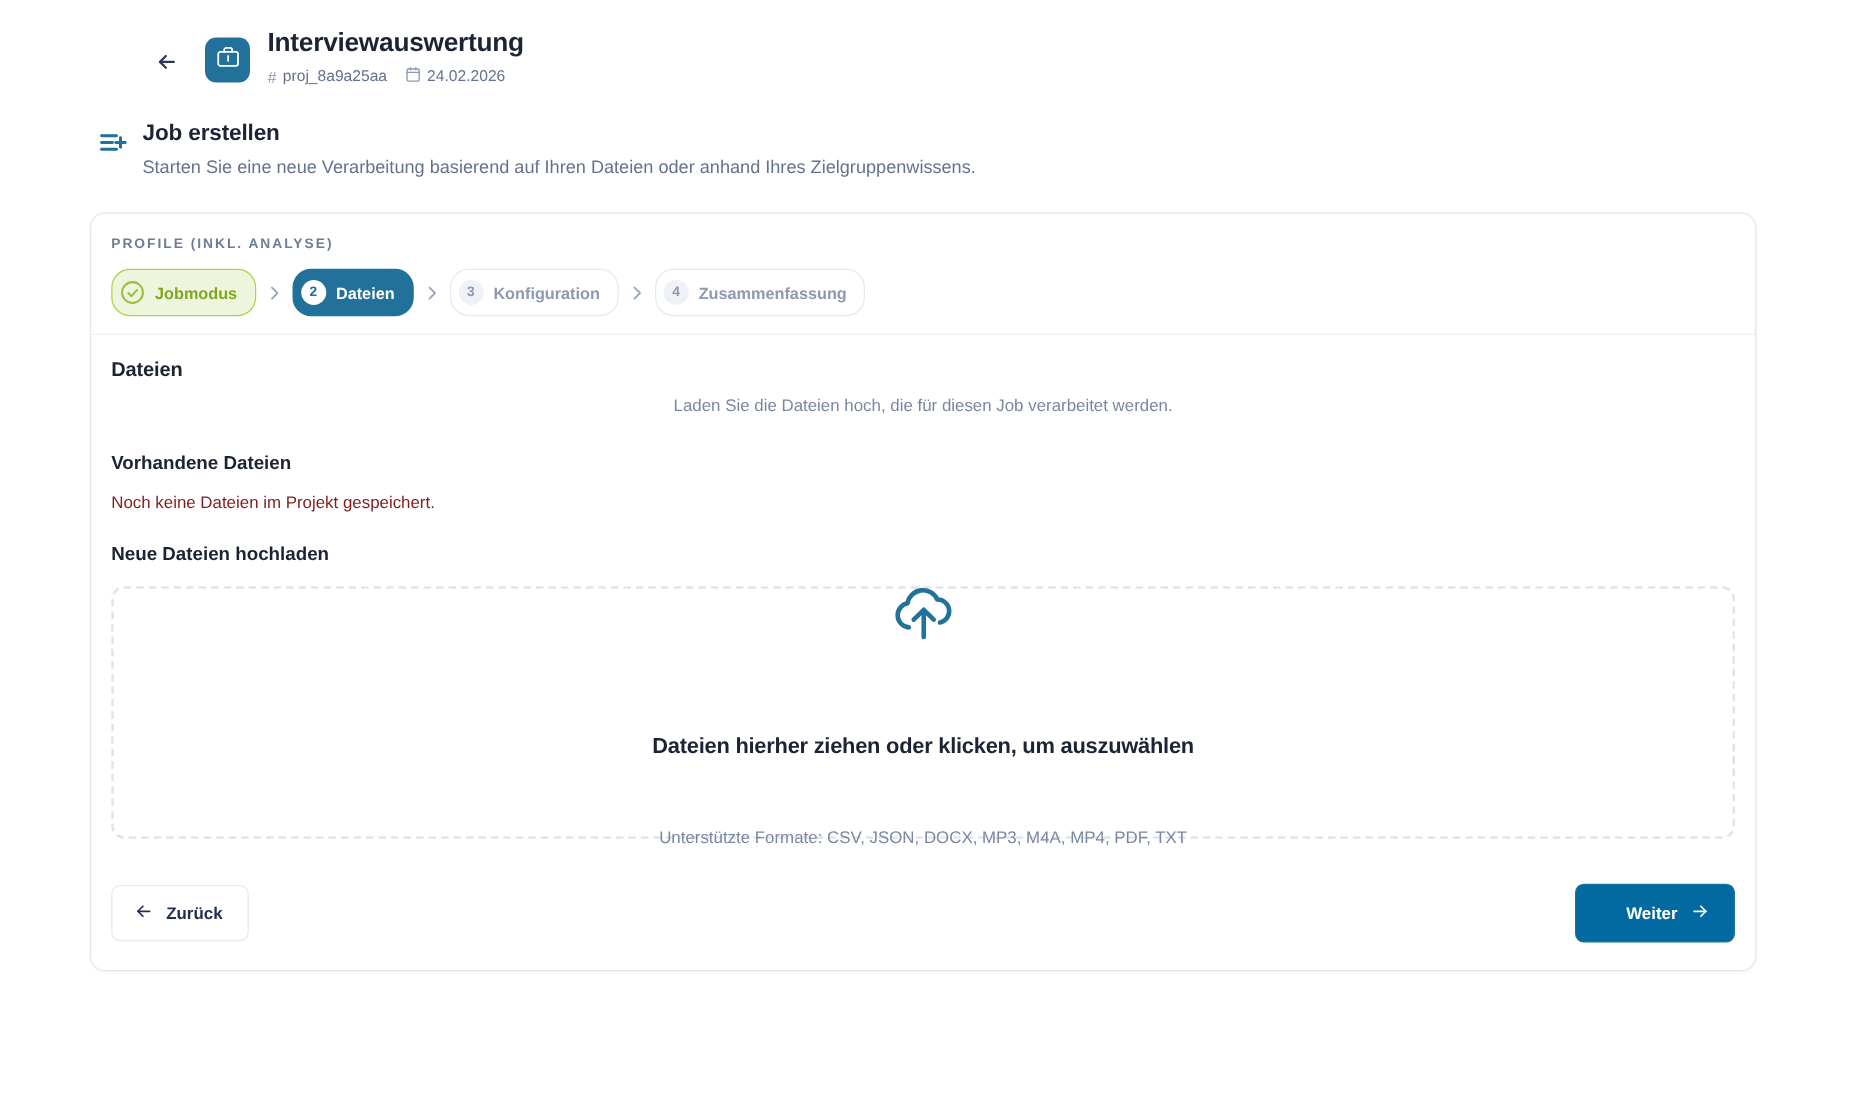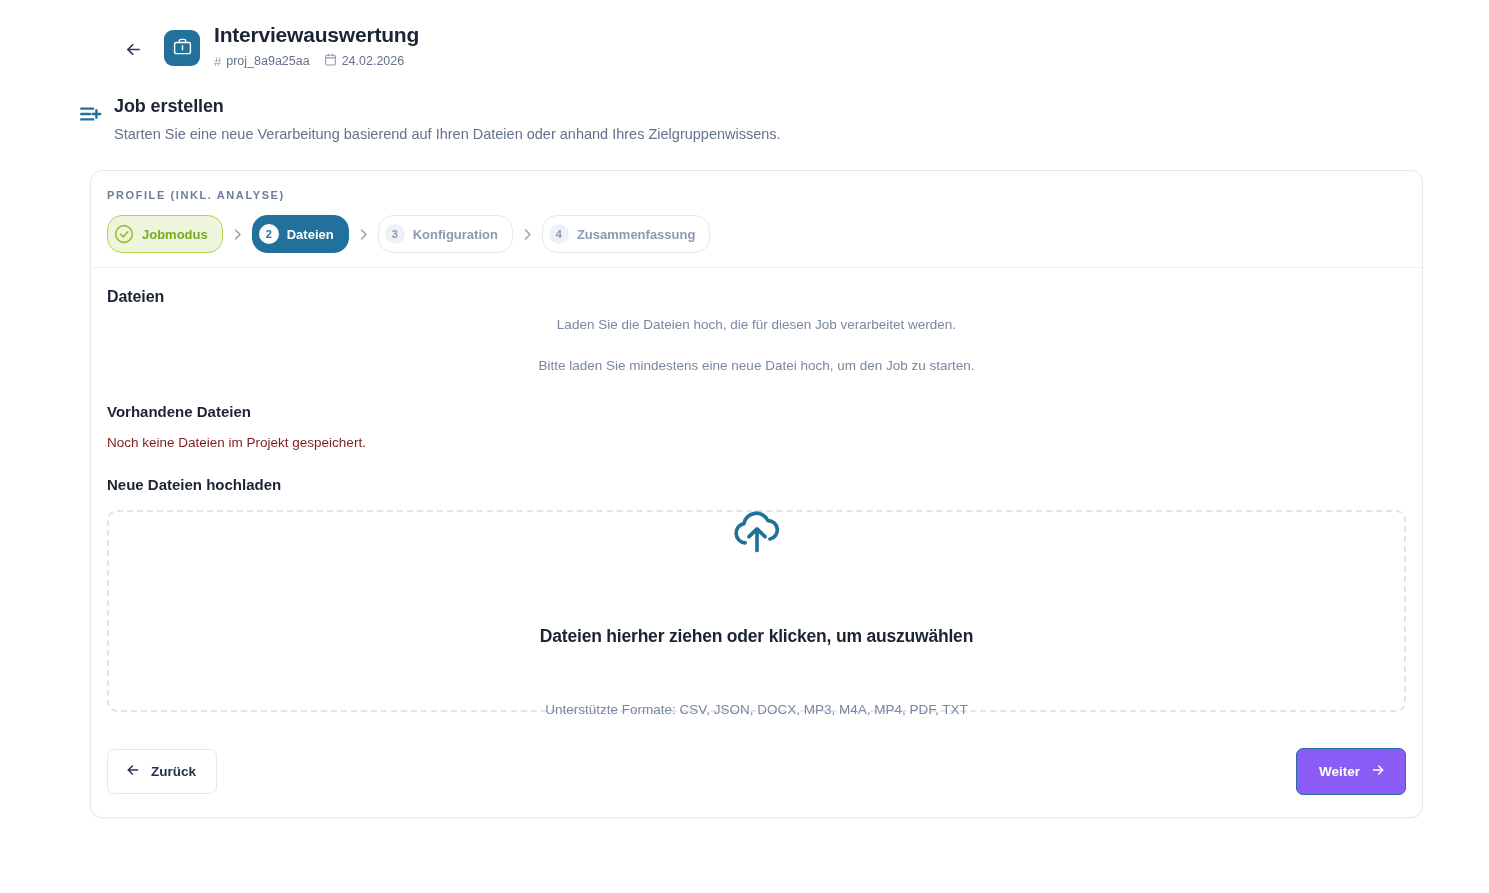--- a/index.html
+++ b/index.html
@@ -41,21 +41,21 @@
   .section-icon { width: 26px; height: 26px; margin-top: 6px; flex: 0 0 auto; }
   .section-text { margin-left: 10px; }
   .section-title {
     font-size: 18px; font-weight: 700; color: #1c2434; letter-spacing: -0.1px;
     line-height: 22px;
   }
   .section-sub { font-size: 14.5px; color: #65728c; margin-top: 7px; line-height: 20px; }
 
   
   .card {
-    position: absolute; left: 90px; top: 170px; width: 1333px;
+    position: absolute; left: 72px; top: 170px; width: 1333px;
     background: #ffffff; border: 1px solid #e4e9f1; border-radius: 12px;
     box-shadow: 0 1px 2px rgba(28,36,52,0.04);
   }
   .card-head { padding: 18px 16px 14px 16px; border-bottom: 1px solid #eceff5; }
   .profile-label {
     font-size: 11px; font-weight: 700; letter-spacing: 1.6px;
     color: #6f7c96; text-transform: uppercase;
   }
   .stepper { display: flex; align-items: center; margin-top: 14px; }
   .step {
@@ -100,22 +100,22 @@
   .btn {
     display: inline-flex; align-items: center; gap: 10px;
     font-size: 13.5px; font-weight: 700; cursor: pointer; border-radius: 7px;
     font-family: "Liberation Sans", sans-serif;
   }
   .btn-back {
     background: #ffffff; border: 1px solid #e4e9f1; color: #22304a;
     padding: 12px 20px 12px 17px;
   }
   .btn-next {
-    background: #8b5cf6; border: 1px solid #21719a; color: #ffffff;
-    padding: 13px 19px 13px 22px;
+    background: #0369a1; border: 1px solid #21719a; color: #ffffff;
+    padding: 13px 19px 13px 40px;
   }
 </style>
 </head>
 <body>
 
 <div class="page">
 
   <div class="proj-header">
     <button class="back-btn">
       <span>
@@ -223,21 +223,20 @@
           <span class="step-badge">4</span>
           <span>Zusammenfassung</span>
         </div>
 
       </div>
     </div>
 
     <div class="card-body">
       <div class="body-title">Dateien</div>
       <div class="body-note">Laden Sie die Dateien hoch, die für diesen Job verarbeitet werden.</div>
-      <div class="body-note strong-gap">Bitte laden Sie mindestens eine neue Datei hoch, um den Job zu starten.</div>
 
       <div class="sub-title">Vorhandene Dateien</div>
       <div class="empty-note">Noch keine Dateien im Projekt gespeichert.</div>
 
       <div class="sub-title tight">Neue Dateien hochladen</div>
 
       <div class="dropzone">
         <span class="dz-icon">
           <svg width="58" height="52" viewBox="0 0 24 24" fill="none" stroke="#21719a" stroke-width="1.7" stroke-linecap="round" stroke-linejoin="round">
             <path d="M6.5 17.5A4.5 4.5 0 0 1 6 8.6a5.8 5.8 0 0 1 11-1.4 4.3 4.3 0 0 1 1 8.5"></path>

